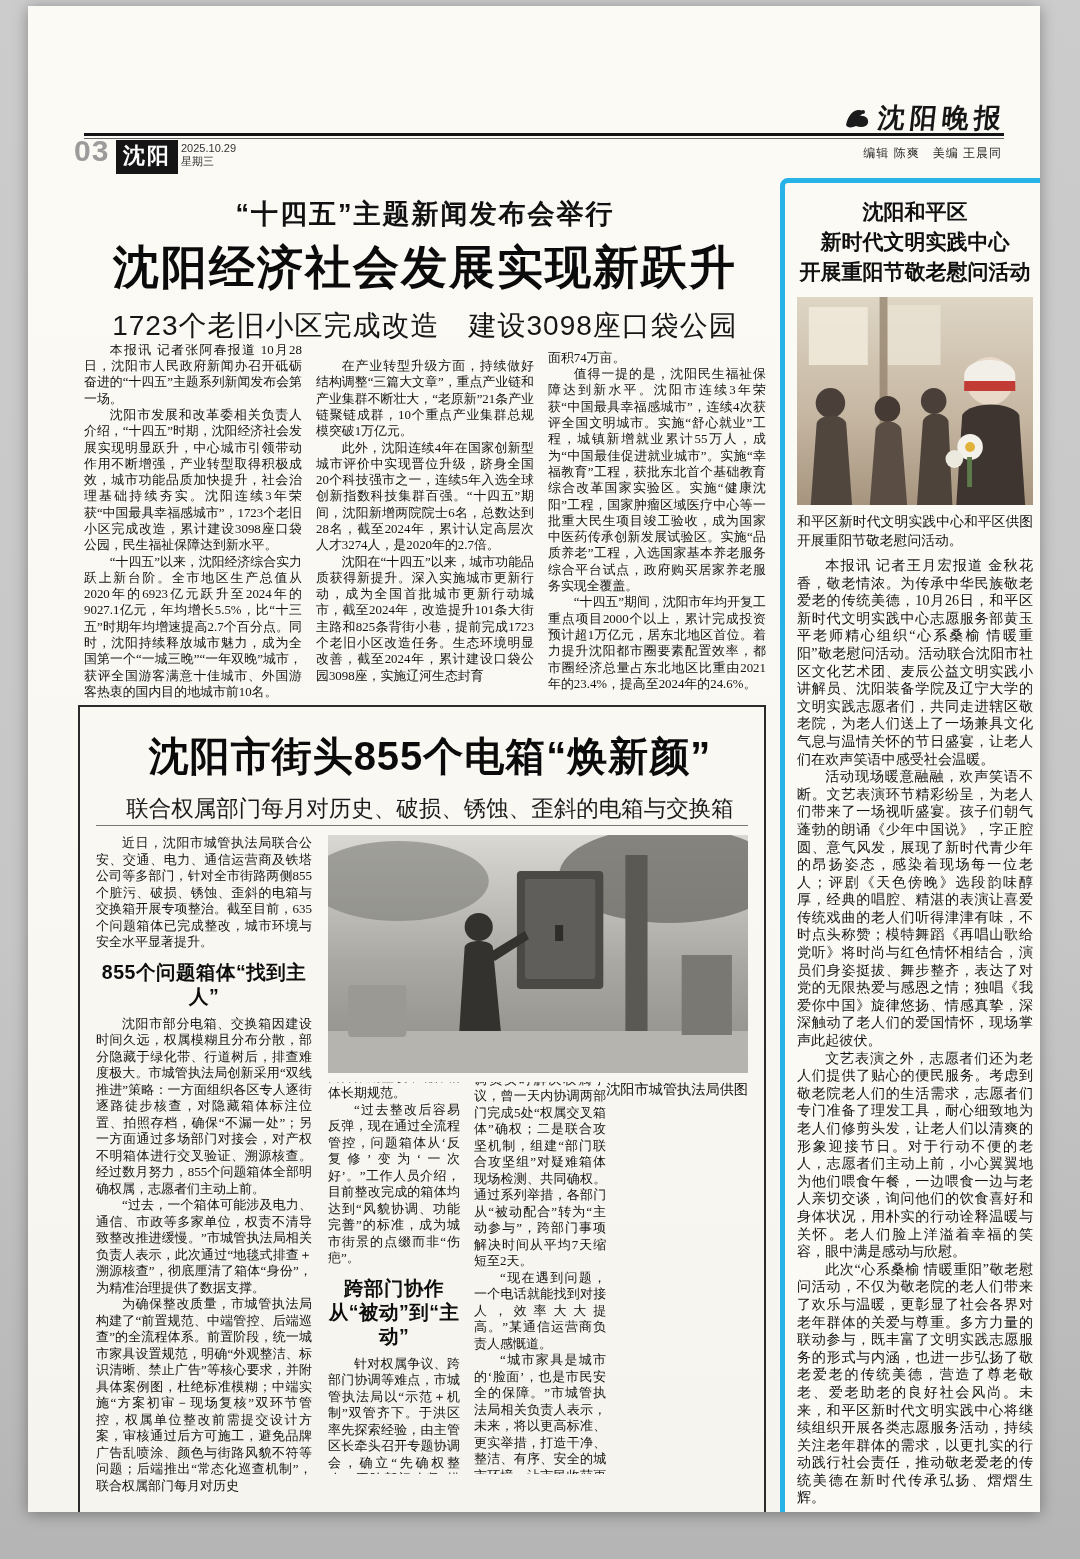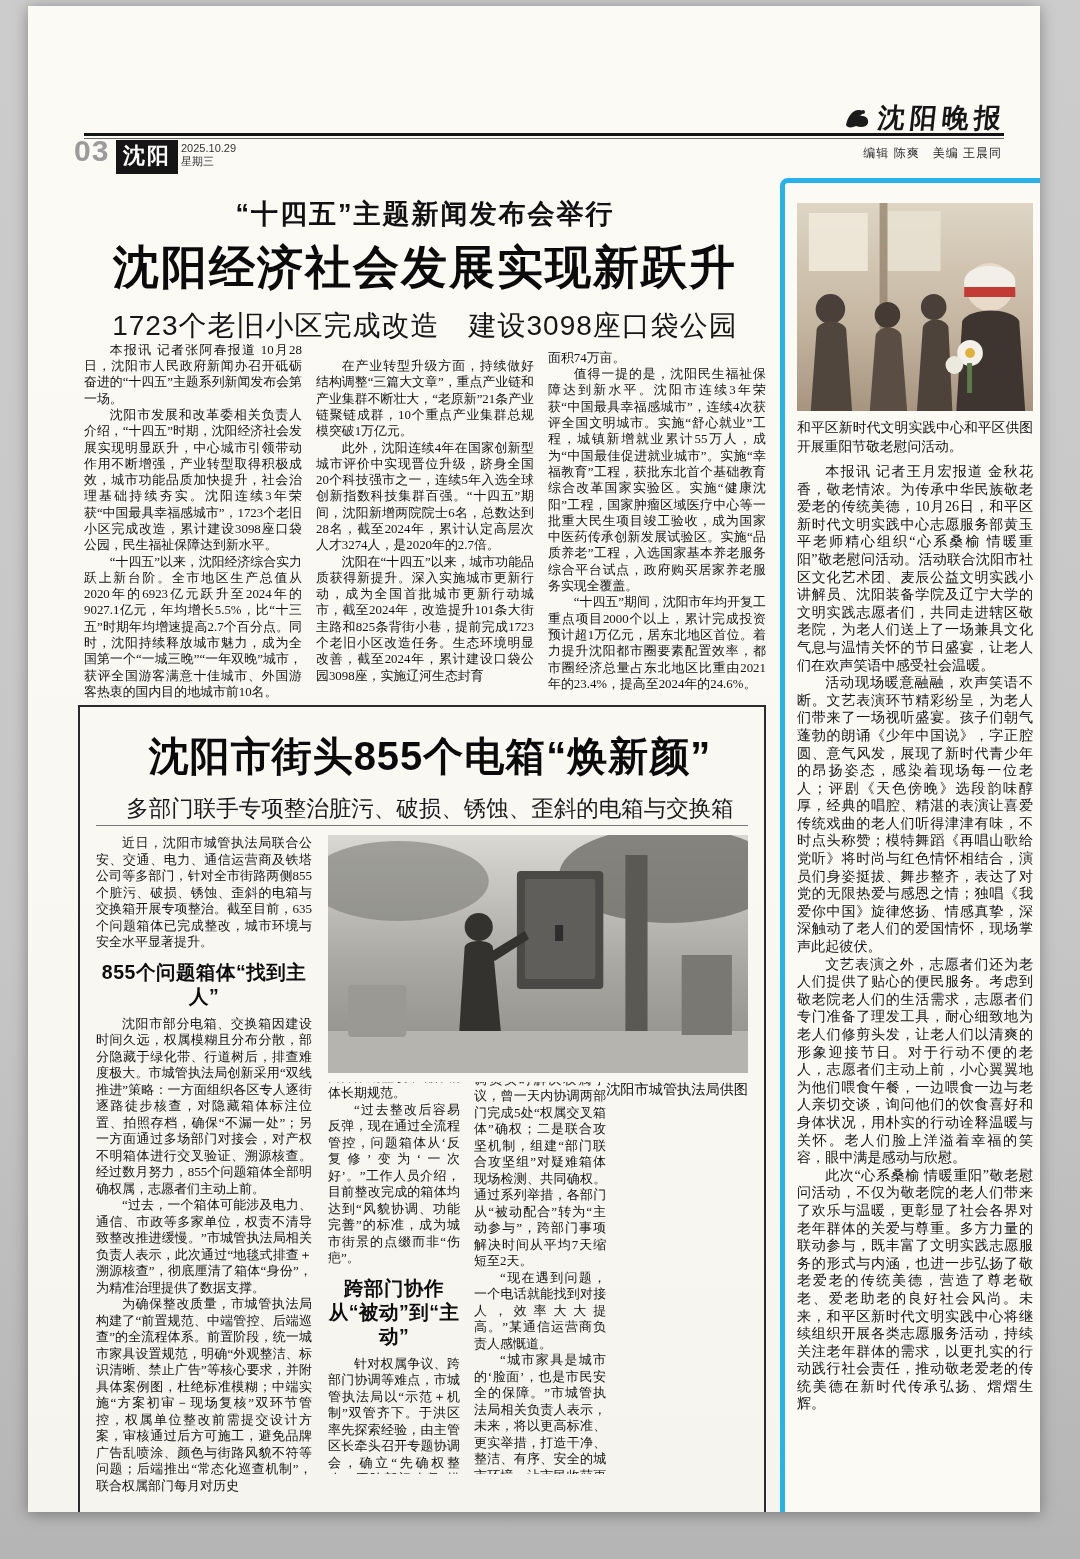--- a/index.html
+++ b/index.html
@@ -125,21 +125,21 @@
     <div class="col">
         <div class="para no-indent">面积74万亩。</div>
         <div class="para">值得一提的是，沈阳民生福祉保障达到新水平。沈阳市连续3年荣获“中国最具幸福感城市”，连续4次获评全国文明城市。实施“舒心就业”工程，城镇新增就业累计55万人，成为“中国最佳促进就业城市”。实施“幸福教育”工程，获批东北首个基础教育综合改革国家实验区。实施“健康沈阳”工程，国家肿瘤区域医疗中心等一批重大民生项目竣工验收，成为国家中医药传承创新发展试验区。实施“品质养老”工程，入选国家基本养老服务综合平台试点，政府购买居家养老服务实现全覆盖。</div>
         <div class="para">“十四五”期间，沈阳市年均开复工重点项目2000个以上，累计完成投资预计超1万亿元，居东北地区首位。着力提升沈阳都市圈要素配置效率，都市圈经济总量占东北地区比重由2021年的23.4%，提高至2024年的24.6%。</div>
       </div>
   </div>
 
   <div class="box-article">
     <div class="box-head sans">
       <div class="box-headline">沈阳市街头855个电箱“焕新颜”</div>
-      <div class="box-deck">多部门联手专项整治脏污、破损、锈蚀、歪斜的电箱与交换箱</div>
+      <div class="box-deck">联合权属部门每月对历史、破损、锈蚀、歪斜的电箱与交换箱</div>
     </div>
     <div class="deck-rule"></div>
     <div class="box-body">
       <div class="box-col1">
           <div class="para">近日，沈阳市城管执法局联合公安、交通、电力、通信运营商及铁塔公司等多部门，针对全市街路两侧855个脏污、破损、锈蚀、歪斜的电箱与交换箱开展专项整治。截至目前，635个问题箱体已完成整改，城市环境与安全水平显著提升。</div>
           <div class="subhead">855个问题箱体“找到主人”</div>
           <div class="para">沈阳市部分电箱、交换箱因建设时间久远，权属模糊且分布分散，部分隐藏于绿化带、行道树后，排查难度极大。市城管执法局创新采用“双线推进”策略：一方面组织各区专人逐街逐路徒步核查，对隐藏箱体标注位置、拍照存档，确保“不漏一处”；另一方面通过多场部门对接会，对产权不明箱体进行交叉验证、溯源核查。经过数月努力，855个问题箱体全部明确权属，志愿者们主动上前。</div>
           <div class="para">“过去，一个箱体可能涉及电力、通信、市政等多家单位，权责不清导致整改推进缓慢。”市城管执法局相关负责人表示，此次通过“地毯式排查＋溯源核查”，彻底厘清了箱体“身份”，为精准治理提供了数据支撑。</div>
           <div class="para">为确保整改质量，市城管执法局构建了“前置规范、中端管控、后端巡查”的全流程体系。前置阶段，统一城市家具设置规范，明确“外观整洁、标识清晰、禁止广告”等核心要求，并附具体案例图，杜绝标准模糊；中端实施“方案初审－现场复核”双环节管控，权属单位整改前需提交设计方案，审核通过后方可施工，避免品牌广告乱喷涂、颜色与街路风貌不符等问题；后端推出“常态化巡查机制”，联合权属部门每月对历史</div>
         </div>
@@ -182,20 +182,25 @@
               <div class="para">“城市家具是城市的‘脸面’，也是市民安全的保障。”市城管执法局相关负责人表示，未来，将以更高标准、更实举措，打造干净、整洁、有序、安全的城市环境，让市民收获更多幸福感与安全感。</div>
               <div class="para">实习生 陈卓 布阿依谢姆 刘思思</div>
               <div class="para no-indent">本报记者 赫巍利</div>
             </div>
         </div>
       </div>
     </div>
   </div>
 
   <div class="sidebar">
+    <div class="sb-title">
+      <div>沈阳和平区</div>
+      <div>新时代文明实践中心</div>
+      <div>开展重阳节敬老慰问活动</div>
+    </div>
     <svg class="sb-photo" viewBox="0 0 240 208" preserveAspectRatio="none">
       <defs>
         <linearGradient id="warm" x1="0" y1="0" x2="0" y2="1">
           <stop offset="0" stop-color="#ded5c4"></stop>
             <stop offset="0.6" stop-color="#c4b5a0"></stop>
             <stop offset="1" stop-color="#a6947e"></stop>
         </linearGradient>
       </defs>
       <rect width="240" height="208" fill="url(#warm)"></rect>
       <rect x="12" y="10" width="60" height="58" fill="#efe9da" opacity=".9"></rect>

